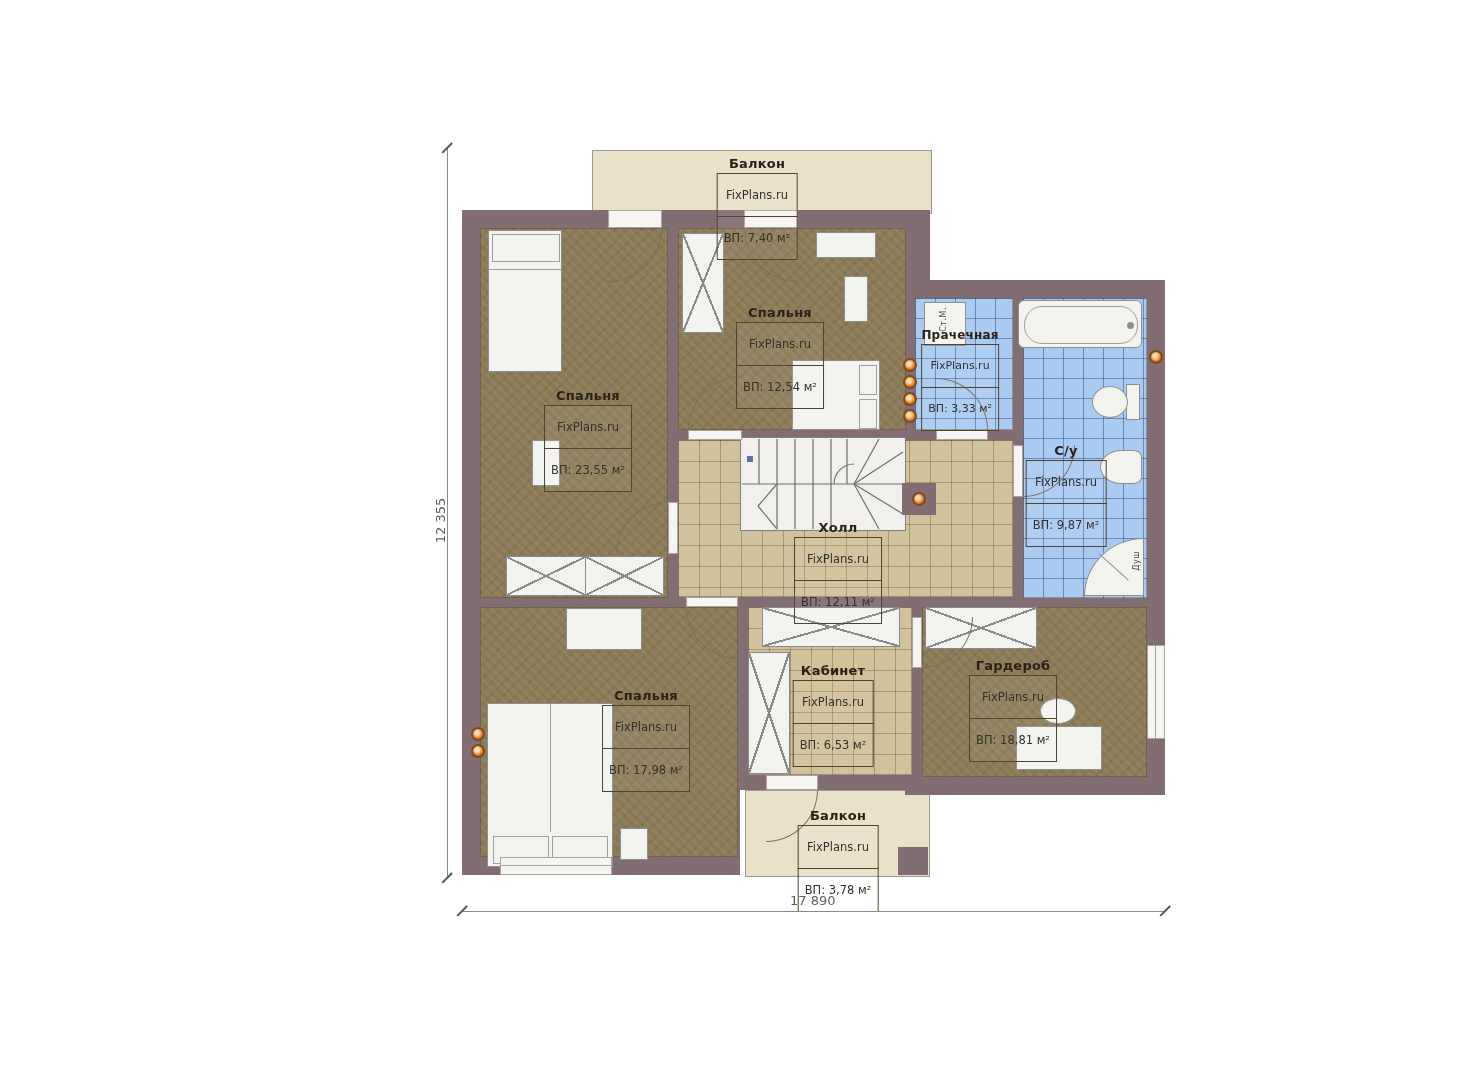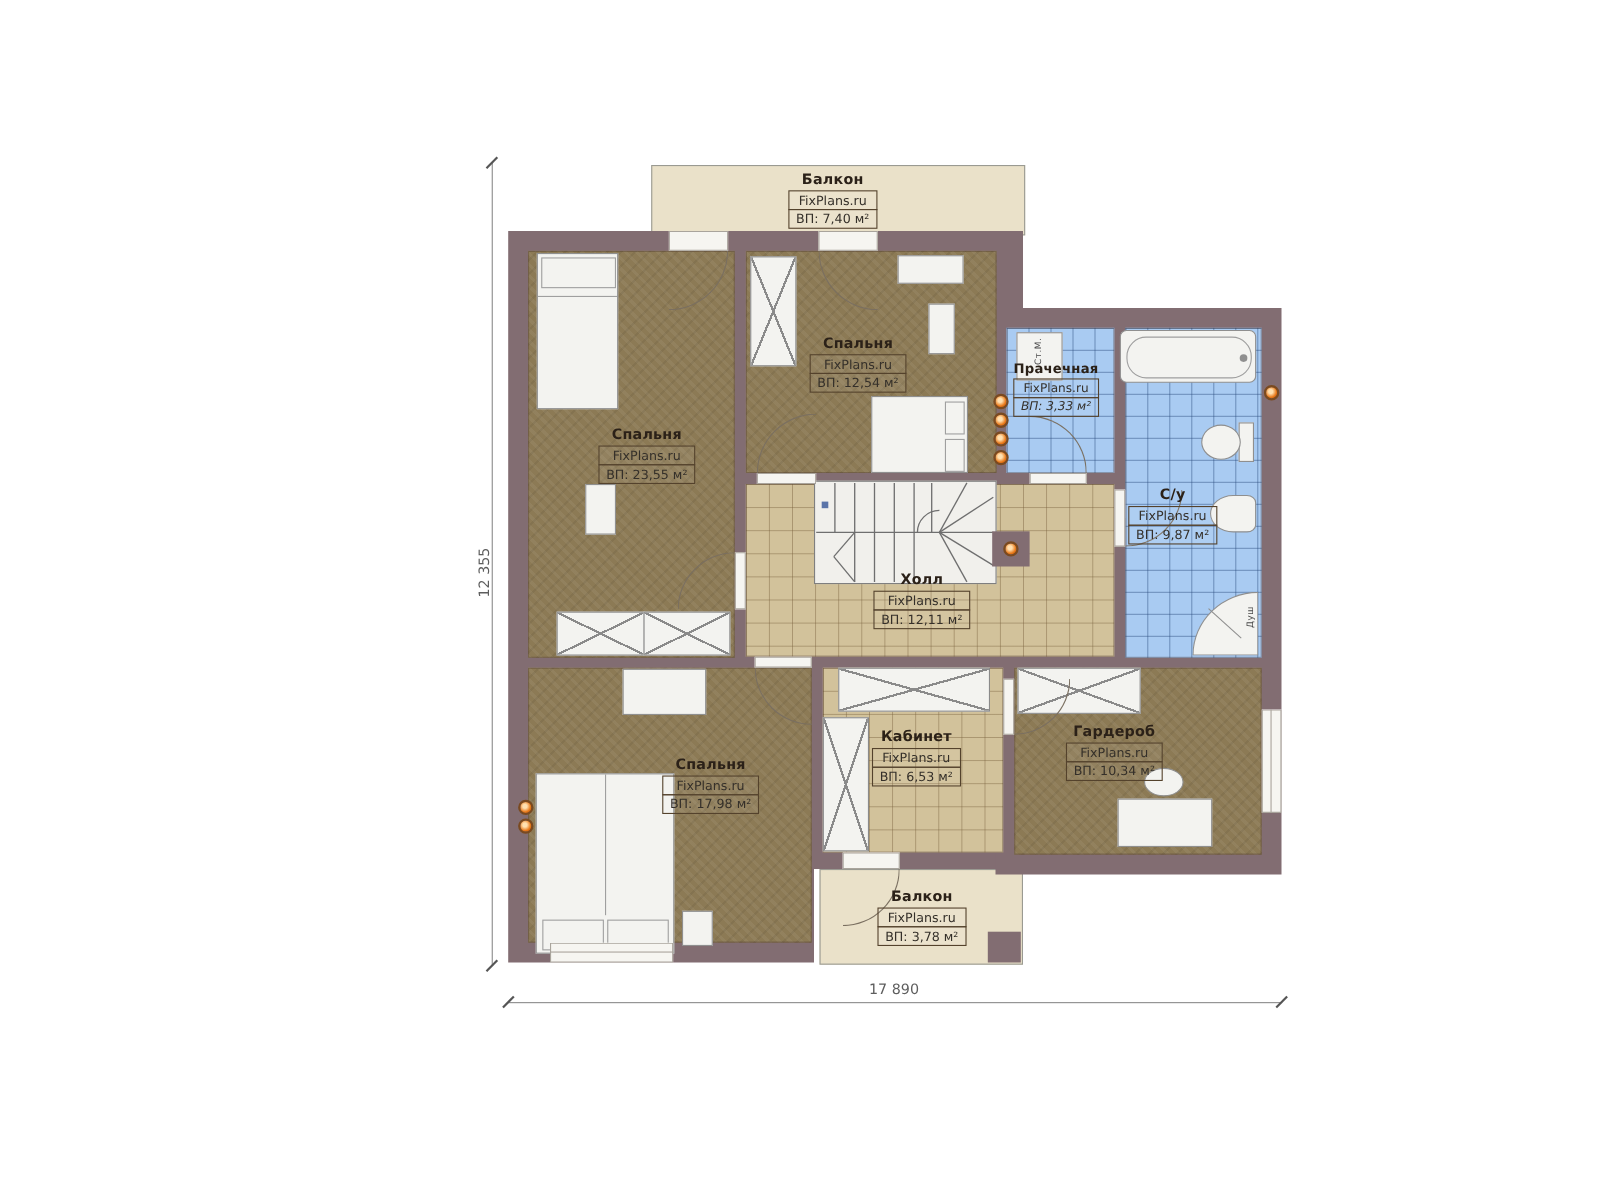--- a/index.html
+++ b/index.html
@@ -32,21 +32,21 @@
   .arc{position:absolute;box-sizing:border-box;border:0 solid #7a6f60;background:transparent;}
   .arc-tl{border-radius:0 0 100% 0;border-right-width:1.5px;border-bottom-width:1.5px;}
   .arc-tr{border-radius:0 0 0 100%;border-left-width:1.5px;border-bottom-width:1.5px;}
   .arc-bl{border-radius:0 100% 0 0;border-right-width:1.5px;border-top-width:1.5px;}
   .arc-br{border-radius:100% 0 0 0;border-left-width:1.5px;border-top-width:1.5px;}
   .dot{position:absolute;width:14px;height:14px;border-radius:50%;border:2px solid #7a4a20;
        background:radial-gradient(circle at 42% 40%,#ffe0b0 0 22%,#e87818 62%,#b84e10 100%);box-sizing:border-box;}
   
   .room-label{position:absolute;transform:translateX(-50%);text-align:center;white-space:nowrap;}
   .room-name{font-size:13px;font-weight:bold;letter-spacing:.2px;margin-bottom:2px;color:#2b2118;}
-  .label-box{border:1px solid #54422c;padding:0 6px;font-size:11.5px;line-height:16px;color:#35302a;background:rgba(255,255,255,.06);}
+  .label-box{border:1px solid #54422c;padding:13px 6px;font-size:11.5px;line-height:16px;color:#35302a;background:rgba(255,255,255,.06);}
   .label-box + .label-box{margin-top:-1px;}
   .vtext{position:absolute;writing-mode:vertical-rl;transform:rotate(180deg);font-size:8px;color:#4a4a4a;letter-spacing:.5px;}
   
   .dim-line{position:absolute;background:#8a8a8a;}
   .dim-tick{position:absolute;width:14px;height:1.5px;background:#555;transform:rotate(-45deg);}
   .dim-text{position:absolute;font-size:13px;color:#5e5e5e;}
 </style>
 </head>
 <body>
 
@@ -190,21 +190,21 @@
     <div class="label-box">ВП: 12,54 м²</div>
   </div>
   <div class="room-label" style="left:588px;top:388px;">
     <div class="room-name">Спальня</div>
     <div class="label-box">FixPlans.ru</div>
     <div class="label-box">ВП: 23,55 м²</div>
   </div>
   <div class="room-label" style="left:960px;top:328px;">
     <div class="room-name" style="font-size:12px;">Прачечная</div>
     <div class="label-box" style="font-size:11px;">FixPlans.ru</div>
-    <div class="label-box" style="font-size:11px;font-style:italic;">ВП: 3,33 м²</div>
+    <div class="label-box" style="font-size:11px;">ВП: 3,33 м²</div>
   </div>
   <div class="room-label" style="left:1066px;top:443px;">
     <div class="room-name">С/у</div>
     <div class="label-box">FixPlans.ru</div>
     <div class="label-box">ВП: 9,87 м²</div>
   </div>
   <div class="room-label" style="left:838px;top:520px;">
     <div class="room-name">Холл</div>
     <div class="label-box">FixPlans.ru</div>
     <div class="label-box">ВП: 12,11 м²</div>
@@ -215,21 +215,21 @@
     <div class="label-box">ВП: 17,98 м²</div>
   </div>
   <div class="room-label" style="left:833px;top:663px;">
     <div class="room-name">Кабинет</div>
     <div class="label-box">FixPlans.ru</div>
     <div class="label-box">ВП: 6,53 м²</div>
   </div>
   <div class="room-label" style="left:1013px;top:658px;">
     <div class="room-name">Гардероб</div>
     <div class="label-box">FixPlans.ru</div>
-    <div class="label-box">ВП: 10,34 м²</div>
+    <div class="label-box">ВП: 18,81 м²</div>
   </div>
   <div class="room-label" style="left:838px;top:808px;">
     <div class="room-name">Балкон</div>
     <div class="label-box">FixPlans.ru</div>
     <div class="label-box">ВП: 3,78 м²</div>
   </div>
 
   <div class="dim-line" style="left:447px;top:148px;width:1px;height:730px;"></div>
   <div class="dim-tick" style="left:440px;top:147px;"></div>
   <div class="dim-tick" style="left:440px;top:877px;"></div>

